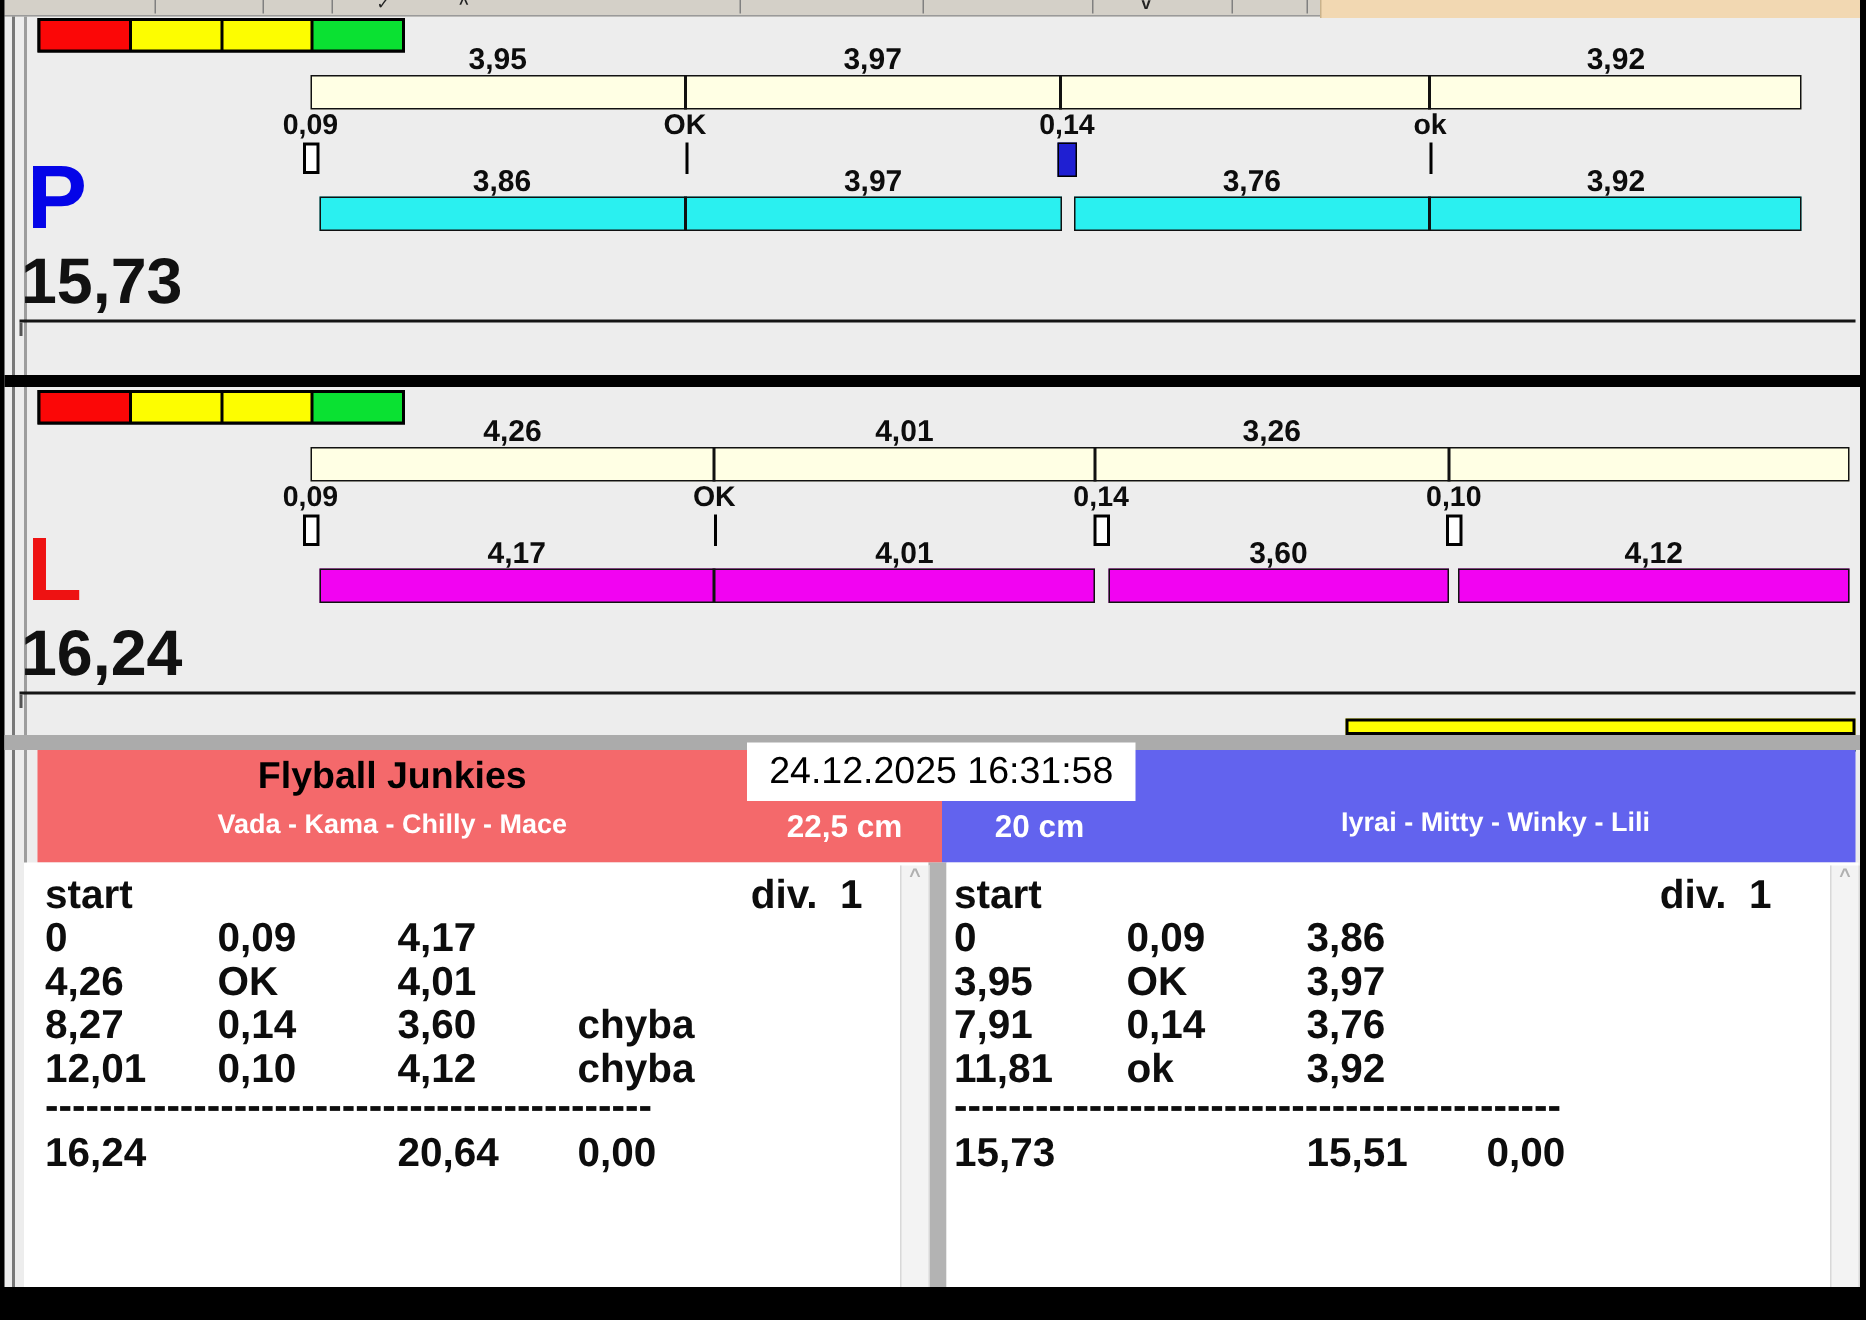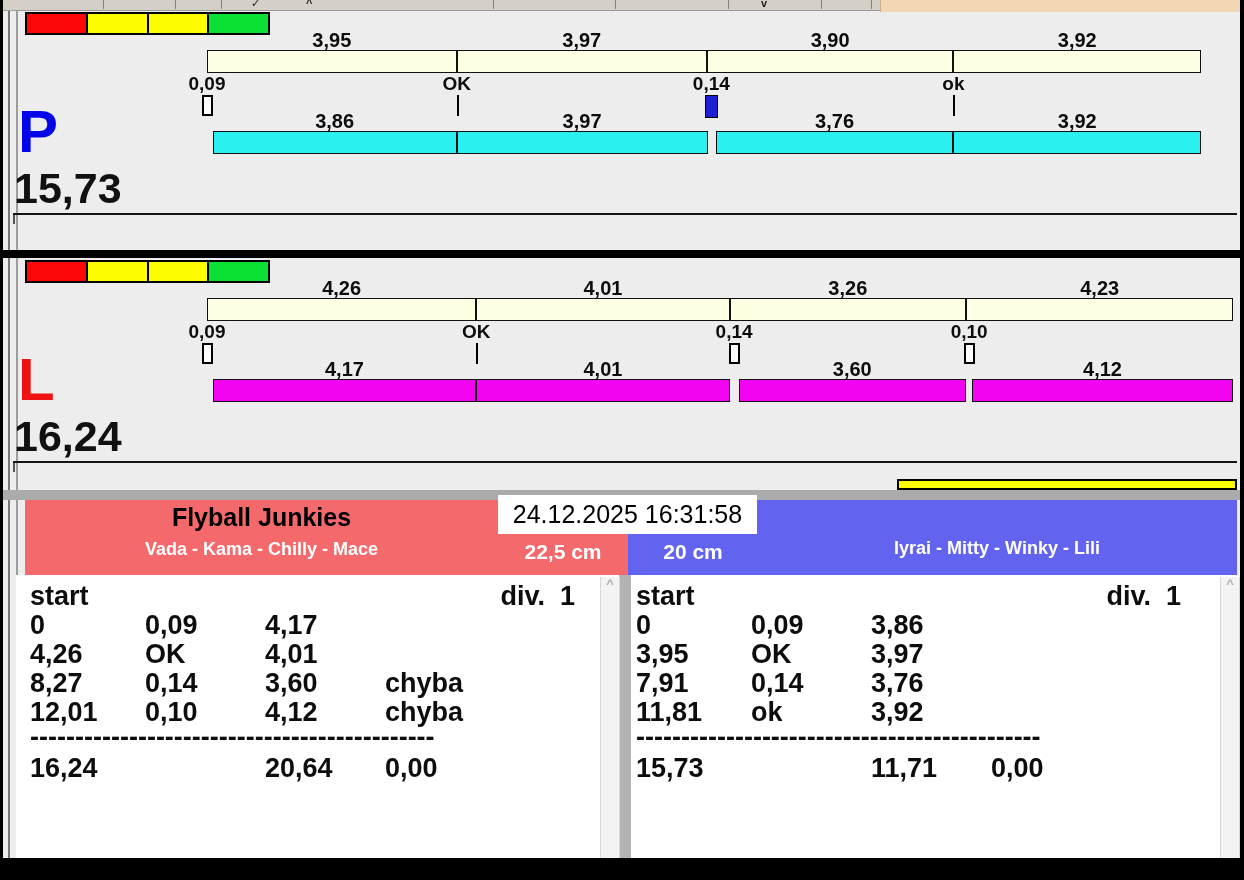--- a/index.html
+++ b/index.html
@@ -83,21 +83,20 @@
 
   <div class="abs" style="left:0;top:858px;width:1244px;height:22px;background:#000;"></div>
 <div style="position: absolute; left: 25px; top: 12px; width: 245px; height: 23px; display: flex; border: 2px solid rgb(0, 0, 0); box-sizing: border-box; background: rgb(0, 0, 0); gap: 2px;">
       <div style="position: relative; flex: 1 1 0%; background: rgb(251, 7, 7);"></div>
       <div style="position: relative; flex: 1 1 0%; background: rgb(253, 253, 0);"></div>
       <div style="position: relative; flex: 1 1 0%; background: rgb(253, 253, 0);"></div>
       <div style="position: relative; flex: 1 1 0%; background: rgb(10, 225, 50);"></div>
     </div>
     <div class="lbl" style="position: absolute; left: 207px; width: 249.64px; top: 29px;">3,95</div>
     <div class="lbl" style="position: absolute; left: 456.64px; width: 250.272px; top: 29px;">3,97</div>
-    <div class="lbl" style="position: absolute; left: 706.912px; width: 246.48px; top: 29px;">3,90</div>
     <div class="lbl" style="position: absolute; left: 953.392px; width: 247.744px; top: 29px;">3,92</div>
     <div style="position: absolute; left: 207px; top: 50px; width: 994.136px; height: 23px; background: rgb(255, 255, 228); border: 1px solid rgb(17, 17, 17); box-sizing: border-box;"></div>
     <div style="position: absolute; left: 455.64px; top: 50px; width: 2px; height: 23px; background: rgb(17, 17, 17);"></div>
     <div style="position: absolute; left: 705.912px; top: 50px; width: 2px; height: 23px; background: rgb(17, 17, 17);"></div>
     <div style="position: absolute; left: 952.392px; top: 50px; width: 2px; height: 23px; background: rgb(17, 17, 17);"></div>
     <div class="lbl2" style="position: absolute; left: 162px; width: 90px; top: 73px; text-align: center;">0,09</div>
     <div style="position: absolute; left: 202px; top: 95px; width: 7px; height: 17px; background: rgb(255, 255, 255); border: 2px solid rgb(0, 0, 0);"></div>
     <div class="lbl2" style="position: absolute; left: 411.64px; width: 90px; top: 73px; text-align: center;">OK</div>
     <div style="position: absolute; left: 456.64px; top: 95px; width: 2px; height: 21px; background: rgb(0, 0, 0);"></div>
     <div class="lbl2" style="position: absolute; left: 666.336px; width: 90px; top: 73px; text-align: center;">0,14</div>
@@ -116,21 +115,20 @@
     <div style="position: absolute; left: 13px; top: 215px; width: 2px; height: 9px; background: rgb(85, 85, 85);"></div>
     <div style="position: absolute; left: 25px; top: 260px; width: 245px; height: 23px; display: flex; border: 2px solid rgb(0, 0, 0); box-sizing: border-box; background: rgb(0, 0, 0); gap: 2px;">
       <div style="position: relative; flex: 1 1 0%; background: rgb(251, 7, 7);"></div>
       <div style="position: relative; flex: 1 1 0%; background: rgb(253, 253, 0);"></div>
       <div style="position: relative; flex: 1 1 0%; background: rgb(253, 253, 0);"></div>
       <div style="position: relative; flex: 1 1 0%; background: rgb(10, 225, 50);"></div>
     </div>
     <div class="lbl" style="position: absolute; left: 207px; width: 269.232px; top: 277px;">4,26</div>
     <div class="lbl" style="position: absolute; left: 476.232px; width: 253.432px; top: 277px;">4,01</div>
     <div class="lbl" style="position: absolute; left: 729.664px; width: 236.368px; top: 277px;">3,26</div>
-    <div class="lbl" style="position: absolute; left: 966.032px; width: 267.336px; top: 277px;">4,23</div>
     <div style="position: absolute; left: 207px; top: 298px; width: 1026.37px; height: 23px; background: rgb(255, 255, 228); border: 1px solid rgb(17, 17, 17); box-sizing: border-box;"></div>
     <div style="position: absolute; left: 475.232px; top: 298px; width: 2px; height: 23px; background: rgb(17, 17, 17);"></div>
     <div style="position: absolute; left: 728.664px; top: 298px; width: 2px; height: 23px; background: rgb(17, 17, 17);"></div>
     <div style="position: absolute; left: 965.032px; top: 298px; width: 2px; height: 23px; background: rgb(17, 17, 17);"></div>
     <div class="lbl2" style="position: absolute; left: 162px; width: 90px; top: 321px; text-align: center;">0,09</div>
     <div style="position: absolute; left: 202px; top: 343px; width: 7px; height: 17px; background: rgb(255, 255, 255); border: 2px solid rgb(0, 0, 0);"></div>
     <div class="lbl2" style="position: absolute; left: 431.232px; width: 90px; top: 321px; text-align: center;">OK</div>
     <div style="position: absolute; left: 476.232px; top: 343px; width: 2px; height: 21px; background: rgb(0, 0, 0);"></div>
     <div class="lbl2" style="position: absolute; left: 689.088px; width: 90px; top: 321px; text-align: center;">0,14</div>
     <div style="position: absolute; left: 729.088px; top: 343px; width: 7px; height: 17px; background: rgb(255, 255, 255); border: 2px solid rgb(0, 0, 0);"></div>
@@ -175,15 +173,15 @@
     <div class="tbl" style="position: absolute; left: 751px; top: 639px;">OK</div>
     <div class="tbl" style="position: absolute; left: 871px; top: 639px;">3,97</div>
     <div class="tbl" style="position: absolute; left: 636px; top: 668px;">7,91</div>
     <div class="tbl" style="position: absolute; left: 751px; top: 668px;">0,14</div>
     <div class="tbl" style="position: absolute; left: 871px; top: 668px;">3,76</div>
     <div class="tbl" style="position: absolute; left: 636px; top: 697px;">11,81</div>
     <div class="tbl" style="position: absolute; left: 751px; top: 697px;">ok</div>
     <div class="tbl" style="position: absolute; left: 871px; top: 697px;">3,92</div>
     <div class="tbl" style="position: absolute; left: 636px; top: 722px; white-space: pre;">---------------------------------------------</div>
     <div class="tbl" style="position: absolute; left: 636px; top: 753px;">15,73</div>
-    <div class="tbl" style="position: absolute; left: 871px; top: 753px;">11,71</div>
+    <div class="tbl" style="position: absolute; left: 871px; top: 753px;">15,51</div>
     <div class="tbl" style="position: absolute; left: 991px; top: 753px;">0,00</div>
   </div>
 
 </body></html>

